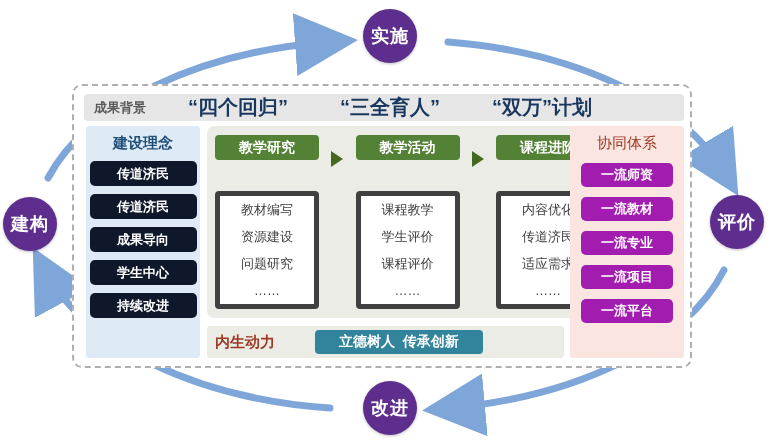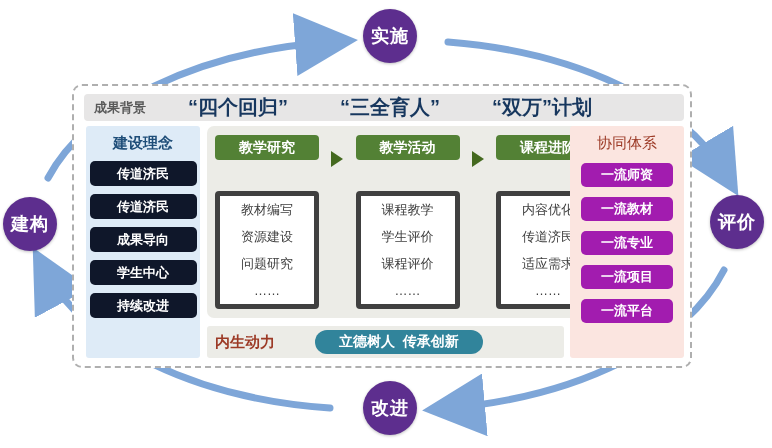--- a/index.html
+++ b/index.html
@@ -158,21 +158,21 @@
   }
   .bottom-bar-label {
     font-size: 15px;
     font-weight: bold;
     color: #9C3A26;
     margin-right: 40px;
     white-space: nowrap;
   }
   .motto-pill {
     background: #31849B;
-    border-radius: 12px;
+    border-radius: 4px;
     color: #ffffff;
     font-size: 14px;
     font-weight: bold;
     padding: 3px 24px;
     white-space: pre;
   }
   .right-panel {
     position: absolute;
     left: 496px; top: 40px;
     width: 114px; height: 232px;

